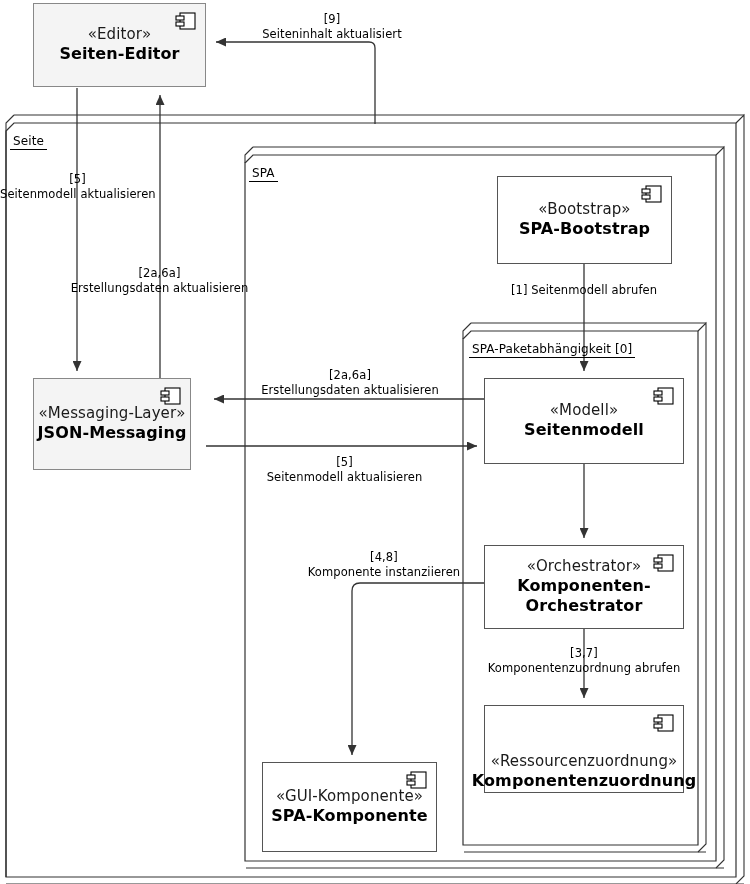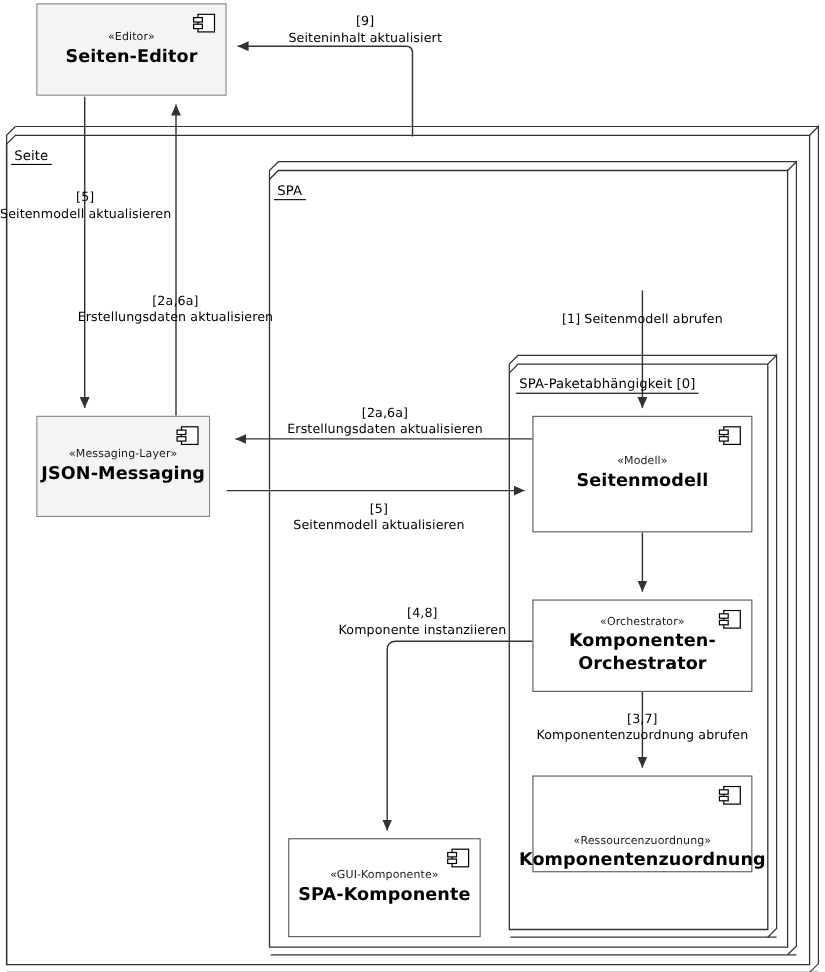--- a/index.html
+++ b/index.html
@@ -32,21 +32,21 @@
     display: flex;
     flex-direction: column;
     align-items: center;
     justify-content: center;
   }
   .comp-box.shaded {
     background: #f4f4f4;
     border-color: #888888;
   }
   .comp-stereotype {
-    font-size: 10px;
+    font-size: 15px;
     color: #1a1a1a;
     line-height: 1.25;
     text-align: center;
     letter-spacing: 0.1px;
   }
   .comp-title {
     font-size: 16px;
     font-weight: bold;
     color: #000000;
     line-height: 1.3;
@@ -174,22 +174,31 @@
   <div class="comp-box shaded" style="left:33px; top:378px; width:158px; height:92px;">
     <svg class="comp-icon" viewBox="0 0 22 18" xmlns="http://www.w3.org/2000/svg">
       <rect x="5" y="1" width="15" height="16" fill="#ffffff" stroke="#000000" stroke-width="1.1"></rect>
       <rect x="1" y="4" width="8" height="4" fill="#ffffff" stroke="#000000" stroke-width="1.1"></rect>
       <rect x="1" y="10" width="8" height="4" fill="#ffffff" stroke="#000000" stroke-width="1.1"></rect>
     </svg>
     <div class="comp-stereotype">«Messaging-Layer»</div>
     <div class="comp-title">JSON-Messaging</div>
   </div>
 
-
-  <div class="comp-box" style="left:484px; top:378px; width:200px; height:106px;">
+  <div class="comp-box" style="left:497px; top:176px; width:175px; height:88px;">
+    <svg class="comp-icon" viewBox="0 0 22 18" xmlns="http://www.w3.org/2000/svg">
+      <rect x="5" y="1" width="15" height="16" fill="#ffffff" stroke="#000000" stroke-width="1.1"></rect>
+      <rect x="1" y="4" width="8" height="4" fill="#ffffff" stroke="#000000" stroke-width="1.1"></rect>
+      <rect x="1" y="10" width="8" height="4" fill="#ffffff" stroke="#000000" stroke-width="1.1"></rect>
+    </svg>
+    <div class="comp-stereotype">«Bootstrap»</div>
+    <div class="comp-title">SPA-Bootstrap</div>
+  </div>
+
+  <div class="comp-box" style="left:484px; top:378px; width:200px; height:86px;">
     <svg class="comp-icon" viewBox="0 0 22 18" xmlns="http://www.w3.org/2000/svg">
       <rect x="5" y="1" width="15" height="16" fill="#ffffff" stroke="#000000" stroke-width="1.1"></rect>
       <rect x="1" y="4" width="8" height="4" fill="#ffffff" stroke="#000000" stroke-width="1.1"></rect>
       <rect x="1" y="10" width="8" height="4" fill="#ffffff" stroke="#000000" stroke-width="1.1"></rect>
     </svg>
     <div class="comp-stereotype">«Modell»</div>
     <div class="comp-title">Seitenmodell</div>
   </div>
 
   <div class="comp-box" style="left:484px; top:545px; width:200px; height:84px;">

